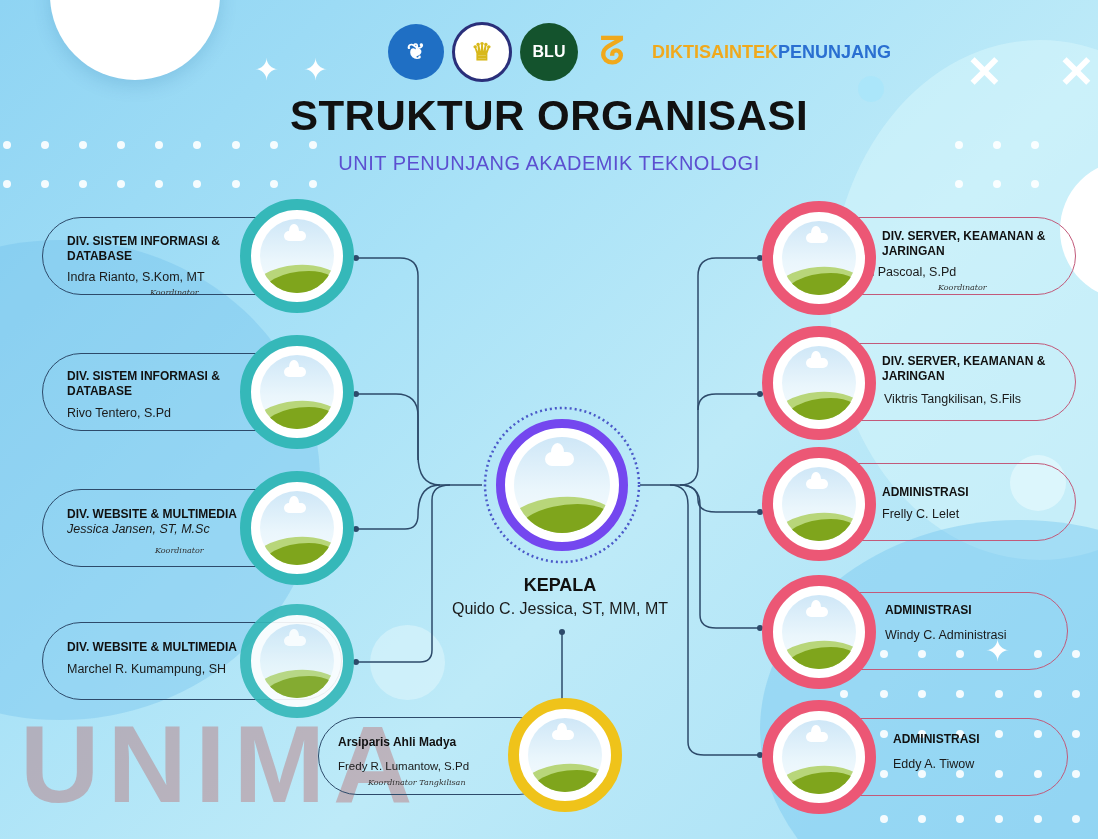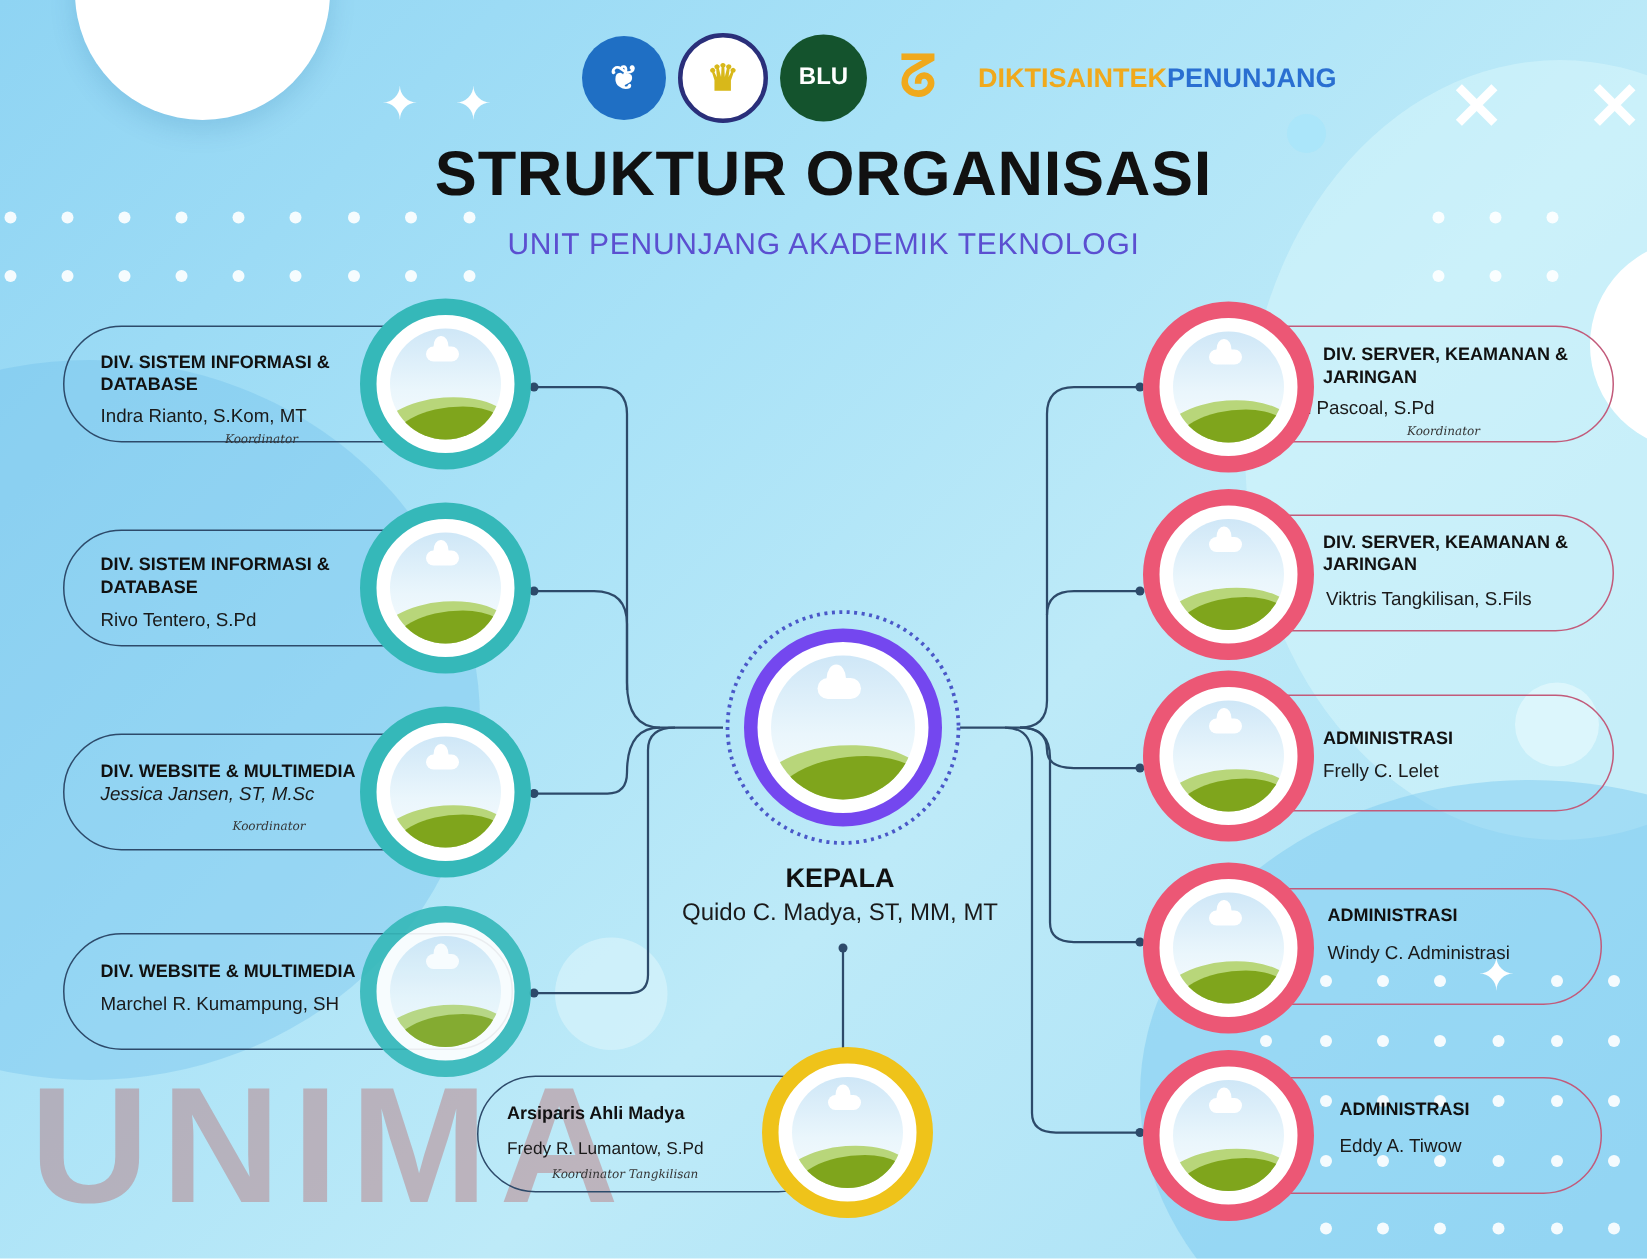--- a/index.html
+++ b/index.html
@@ -236,21 +236,21 @@
 
 <div>
   <div class="avatar purple" style="left:496px;top:419px;width:132px;height:132px;">
     <div class="inner">
         <div class="cloud"></div>
         <div class="hill1"></div>
         <div class="hill2"></div>
       </div>
   </div>
   <div class="kepala-title">KEPALA</div>
-  <div class="kepala-name">Quido C. Madya, ST, MM, MT</div>
+  <div class="kepala-name">Quido C. Jessica, ST, MM, MT</div>
 </div>
 
 <div>
   <div class="card" style="left:318px;top:717px;width:240px;"></div>
   <div class="card-title" style="left:338px;top:735px;">Arsiparis Ahli Madya</div>
   <div class="card-name" style="left:338px;top:760px;font-size:11.5px;">Fredy R. Lumantow, S.Pd</div>
   <div class="card-note" style="left:368px;top:778px;">Koordinator Tangkilisan</div>
   <div class="avatar yellow" style="left:508px;top:698px;width:114px;height:114px;">
     <div class="inner">
         <div class="cloud"></div>

